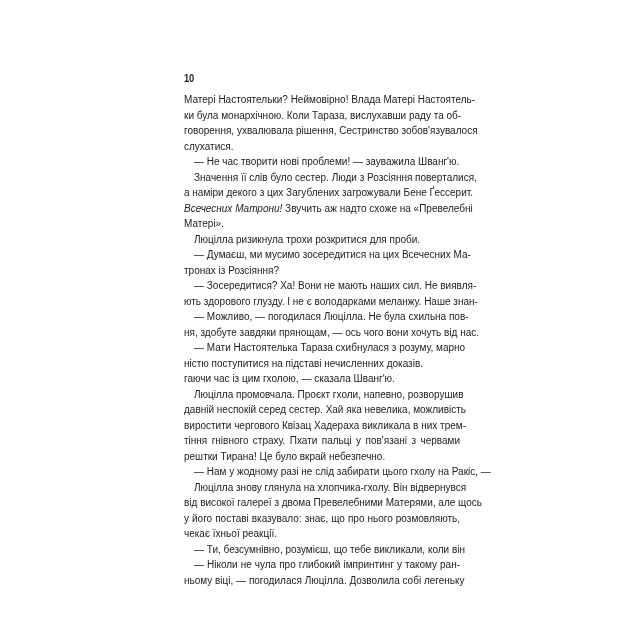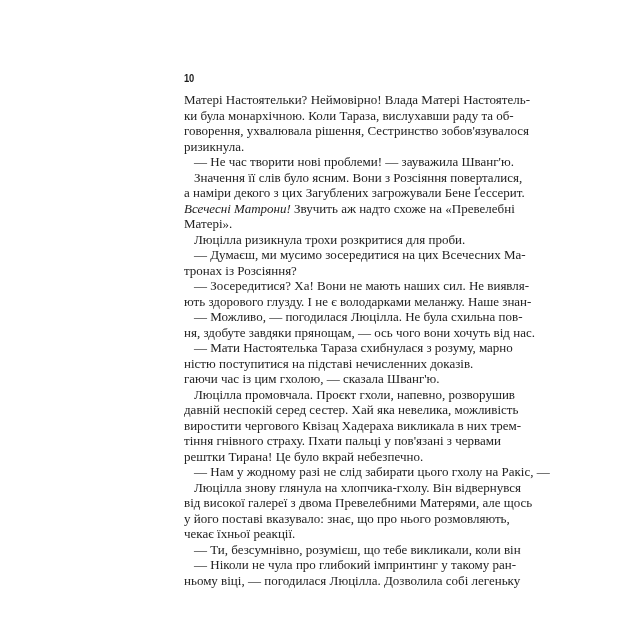--- a/index.html
+++ b/index.html
@@ -8,45 +8,45 @@
     position: absolute; left: 0; top: 0; width: 630px; height: 630px; background: #ffffff;
   }
   .page-number {
     position: absolute; left: 184px; top: 72px;
     font-family: "Liberation Sans", sans-serif; font-weight: bold;
     font-size: 11px; color: #1a1a1a; letter-spacing: -0.3px;
     transform: scaleX(0.85); transform-origin: left;
   }
   .text-block {
     position: absolute; left: 184px; top: 92px; width: 276px;
-    font-family: Liberation Serif, serif; font-size: 13px;
+    font-family: Liberation Sans, sans-serif; font-size: 10px;
     line-height: 15.5px; color: #222222;
   }
   .line {
     display: block; white-space: nowrap; height: 15.5px;
     text-align: justify; text-align-last: justify;
   }
   .line.last { text-align-last: left; }
   .line.indent { padding-left: 10px; }
   .line i { font-style: italic; }
 </style>
 </head>
 <body>
 
 <div class="page">
   <div class="page-number">10</div>
   <div class="text-block" id="text-block">
       <div class="line">Матері Настоятельки? Неймовірно! Влада Матері Настоятель-</div>
       <div class="line">ки була монархічною. Коли Тараза, вислухавши раду та об-</div>
       <div class="line">говорення, ухвалювала рішення, Сестринство зобов'язувалося</div>
-      <div class="line last">ризикнула.</div>
+      <div class="line last">слухатися.</div>
       <div class="line indent last">— Не час творити нові проблеми! — зауважила Шванг'ю.</div>
-      <div class="line indent">Значення її слів було ясним. Вони з Розсіяння поверталися,</div>
+      <div class="line indent">Значення її слів було сестер. Люди з Розсіяння поверталися,</div>
       <div class="line">а наміри декого з цих Загублених загрожували Бене Ґессерит.</div>
-      <div class="line"><i>Всечесні Матрони!</i><span> Звучить аж надто схоже на «Превелебні</span></div>
+      <div class="line"><i>Всечесних Матрони!</i><span> Звучить аж надто схоже на «Превелебні</span></div>
       <div class="line last">Матері».</div>
       <div class="line indent last">Люцілла ризикнула трохи розкритися для проби.</div>
       <div class="line indent">— Думаєш, ми мусимо зосередитися на цих Всечесних Ма-</div>
       <div class="line last">тронах із Розсіяння?</div>
       <div class="line indent">— Зосередитися? Ха! Вони не мають наших сил. Не виявля-</div>
       <div class="line">ють здорового глузду. І не є володарками меланжу. Наше знан-</div>
       <div class="line indent">— Можливо, — погодилася Люцілла. Не була схильна пов-</div>
       <div class="line">ня, здобуте завдяки прянощам, — ось чого вони хочуть від нас.</div>
       <div class="line indent">— Мати Настоятелька Тараза схибнулася з розуму, марно</div>
       <div class="line last">ністю поступитися на підставі нечисленних доказів.</div>

